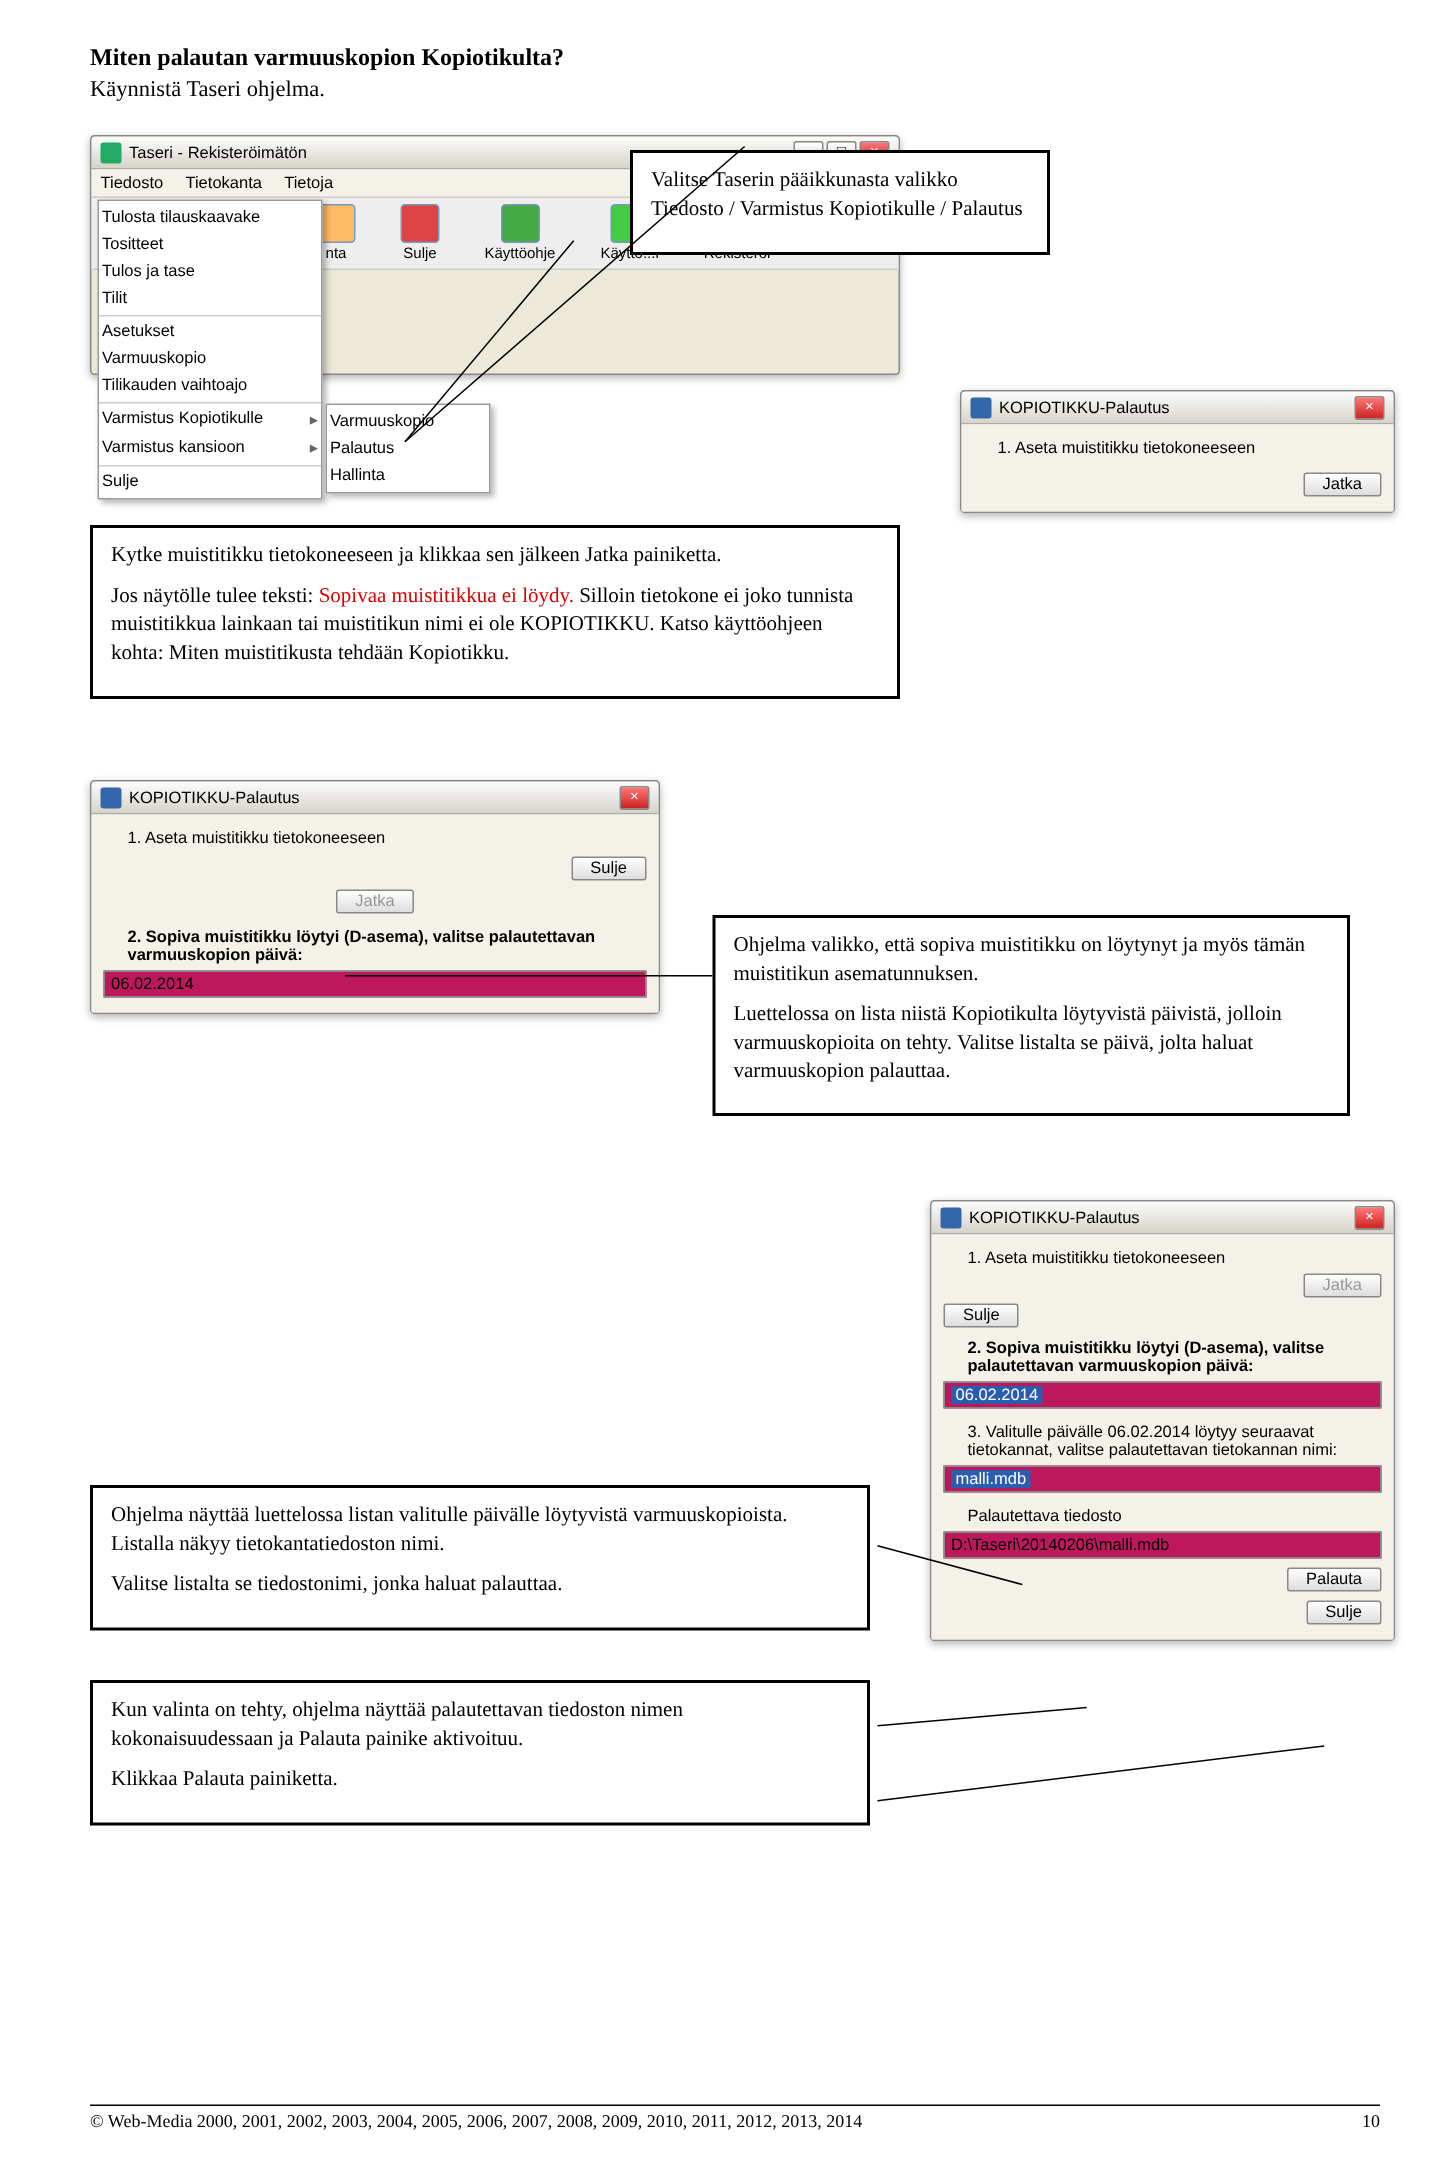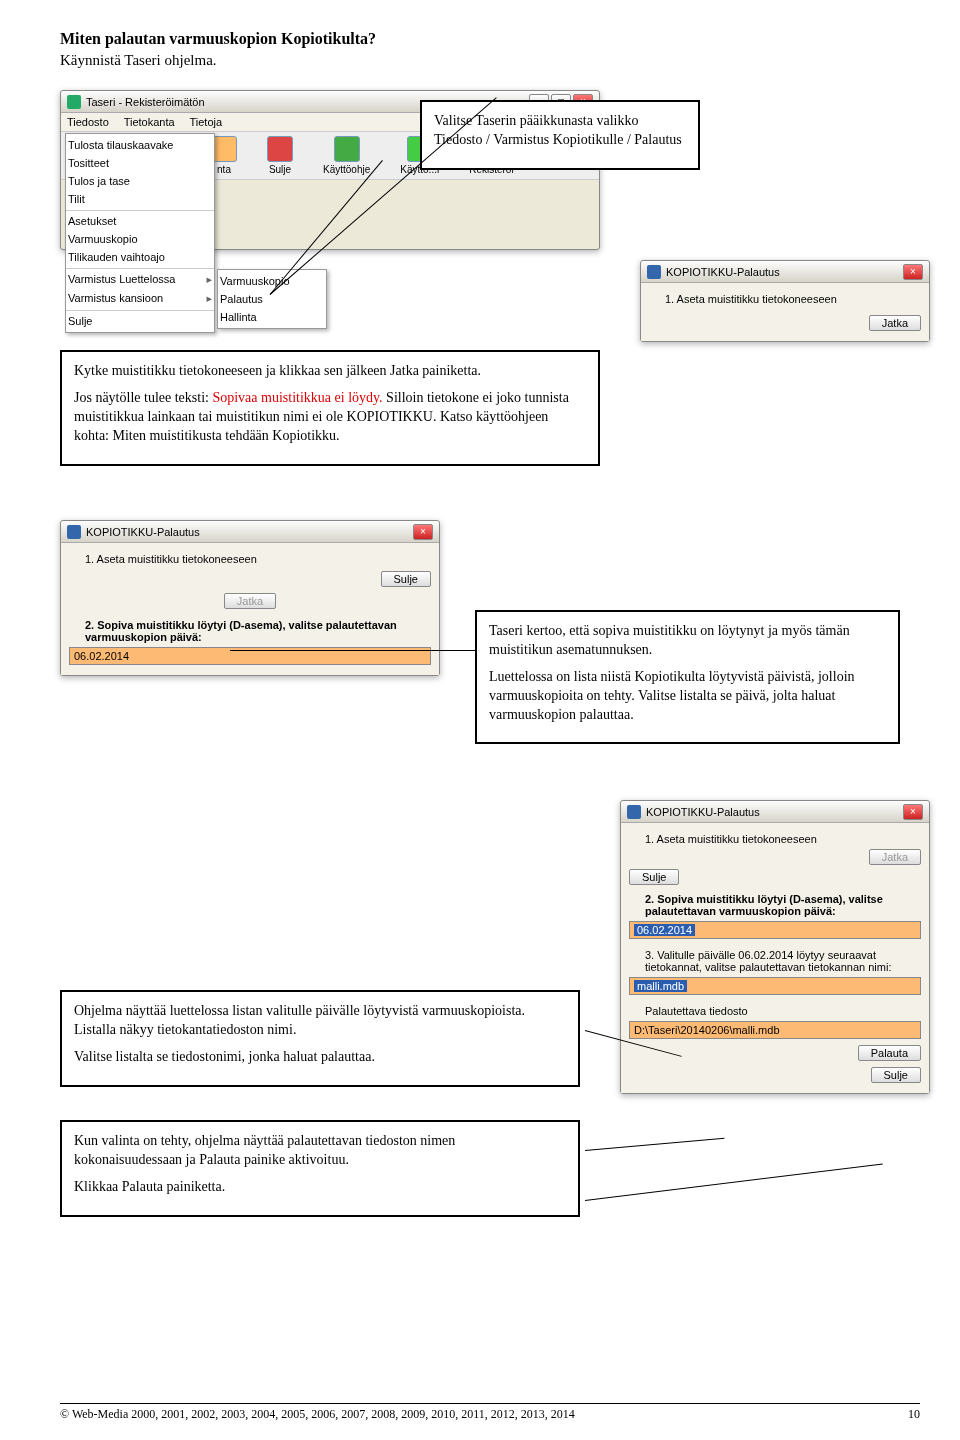--- a/index.html
+++ b/index.html
@@ -75,21 +75,21 @@
 
   .dlg-body { background:#f4f2e8; padding:6px 8px 10px 8px; }
   .dlg-step { font-size:11px; margin:4px 16px; }
   .dlg-btn {
     display:inline-block; background:linear-gradient(#fff,#ddd);
     border:1px solid #888; border-radius:2px; padding:1px 12px;
     font-size:11px; font-family:Tahoma,sans-serif;
   }
   .dlg-btn.disabled { color:#999; }
   .listbox {
-    background:#fdba74; border:1px solid #888; min-height:18px;
+    background:#be185d; border:1px solid #888; min-height:18px;
     font-size:11px; padding:2px 4px;
   }
   .listbox .sel { background:#2a5db0; color:#fff; padding:0 3px; display:inline-block; }
 
   .callout-line {
     position:absolute; background:#000; height:1px; transform-origin:left center;
   }
 
   .footer {
     position:absolute; bottom:18px; left:60px; right:40px;
@@ -158,21 +158,21 @@
     <div class="ditem sep">
         <span>Asetukset</span>
       </div>
     <div class="ditem">
         <span>Varmuuskopio</span>
       </div>
     <div class="ditem">
         <span>Tilikauden vaihtoajo</span>
       </div>
     <div class="ditem sep">
-        <span>Varmistus Luettelossa</span>
+        <span>Varmistus Kopiotikulle</span>
         <span class="arrow">▸</span>
       </div>
     <div class="ditem">
         <span>Varmistus kansioon</span>
         <span class="arrow">▸</span>
       </div>
     <div class="ditem sep">
         <span>Sulje</span>
       </div>
   </div>
@@ -239,21 +239,21 @@
     <div class="dlg-step" style="font-weight:bold">2. Sopiva muistitikku löytyi (D-asema), valitse palautettavan varmuuskopion päivä:</div>
     <div class="listbox" style="margin-top:4px;">
       <span>06.02.2014</span>
     </div>
   </div>
 </div>
 
 <div class="callout-line" style="left:230px; top:650px; width:250px; transform:rotate(0deg);"></div>
 
 <div class="instruction-box" style="left:475px; top:610px; width:425px;">
-  <p>Taseri kertoo, että sopiva muistitikku on löytynyt ja myös tämän muistitikun asematunnuksen.</p>
+  <p>Ohjelma valikko, että sopiva muistitikku on löytynyt ja myös tämän muistitikun asematunnuksen.</p>
   <p>Luettelossa on lista niistä Kopiotikulta löytyvistä päivistä, jolloin varmuuskopioita on tehty. Valitse listalta se päivä, jolta haluat varmuuskopion palauttaa.</p>
 </div>
 
 <div class="win" style="left:620px; top:800px; width:310px;">
   <div class="win-title">
     <span class="wicon" style="background:#36a"></span>
     <span class="wt">KOPIOTIKKU-Palautus</span>
     <div class="btns">
         <div class="tb-btn tb-close">×</div>
       </div>

